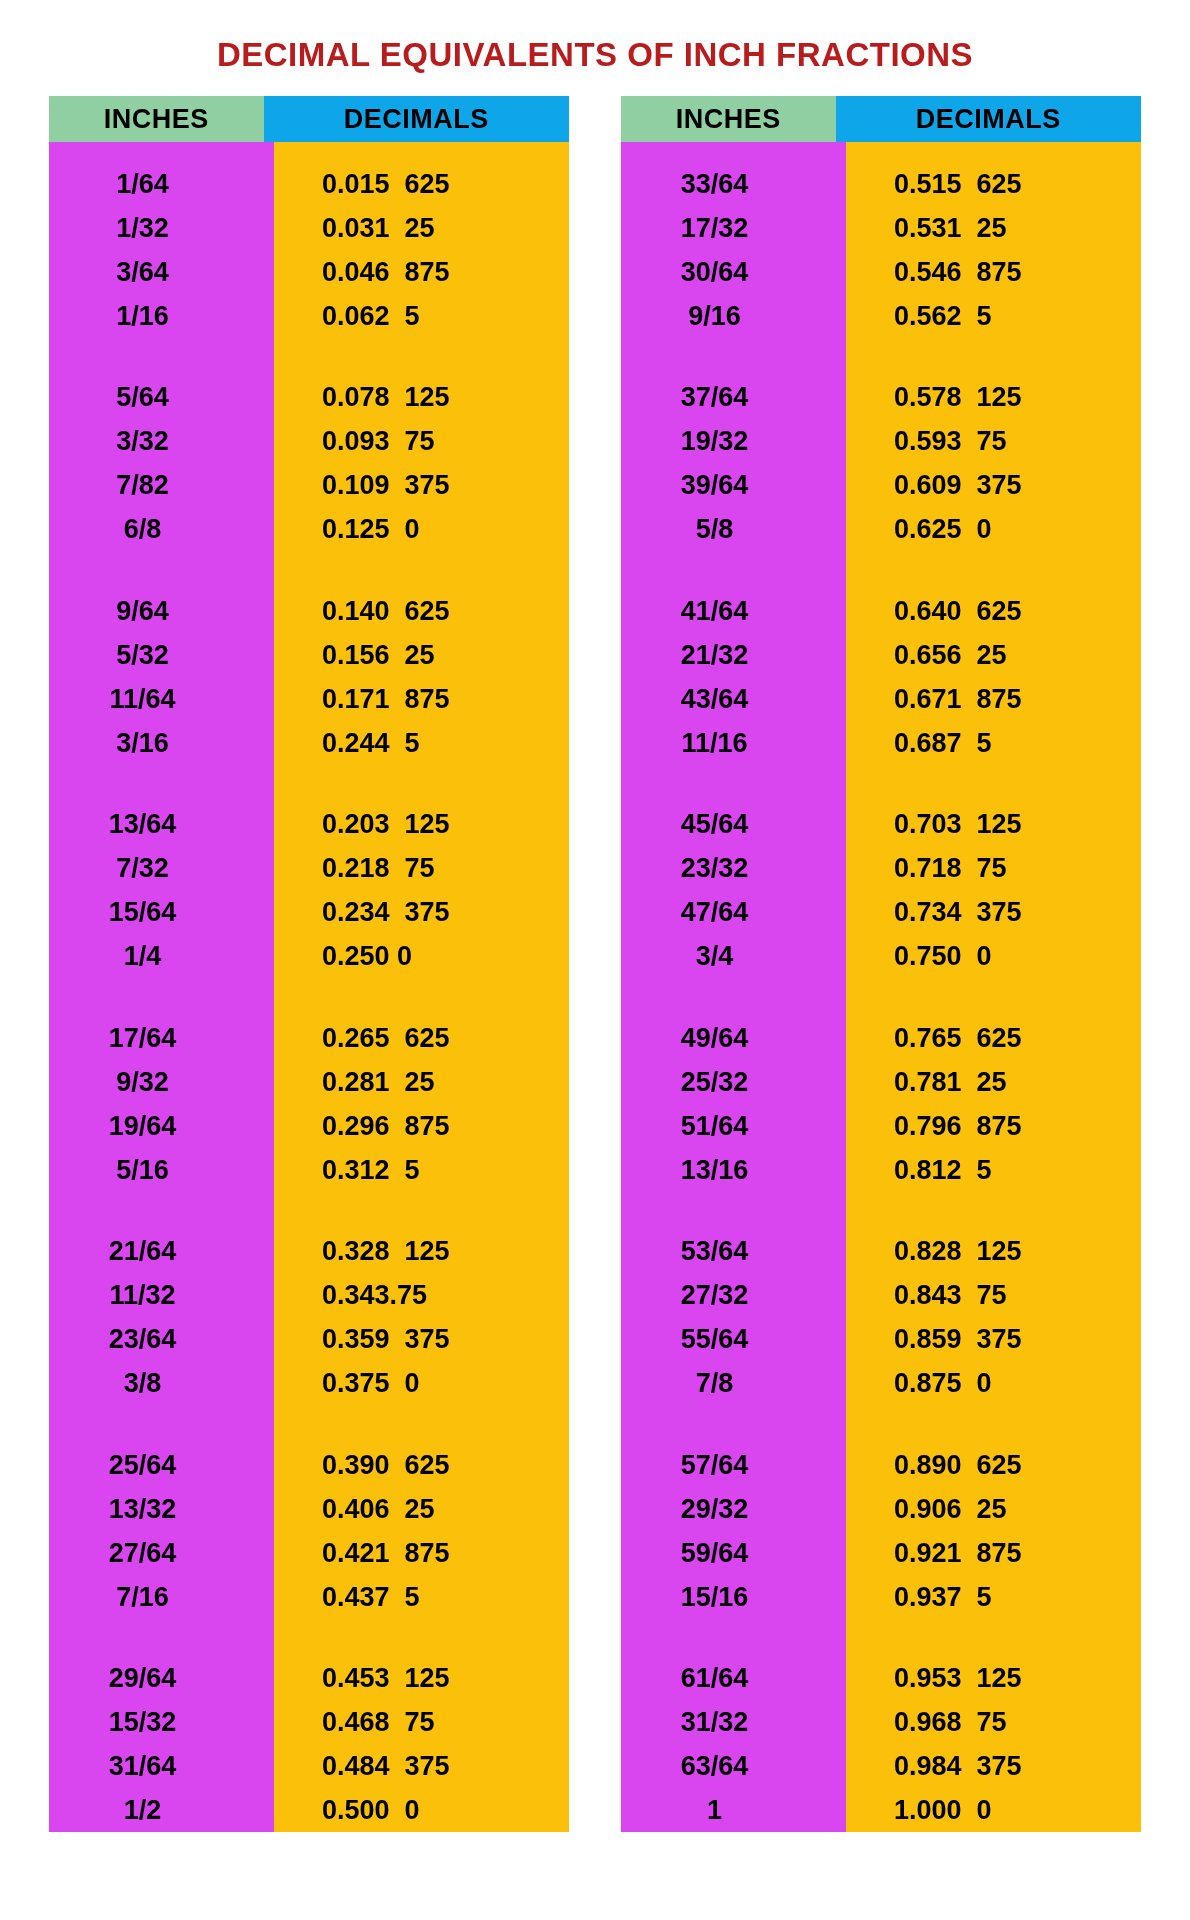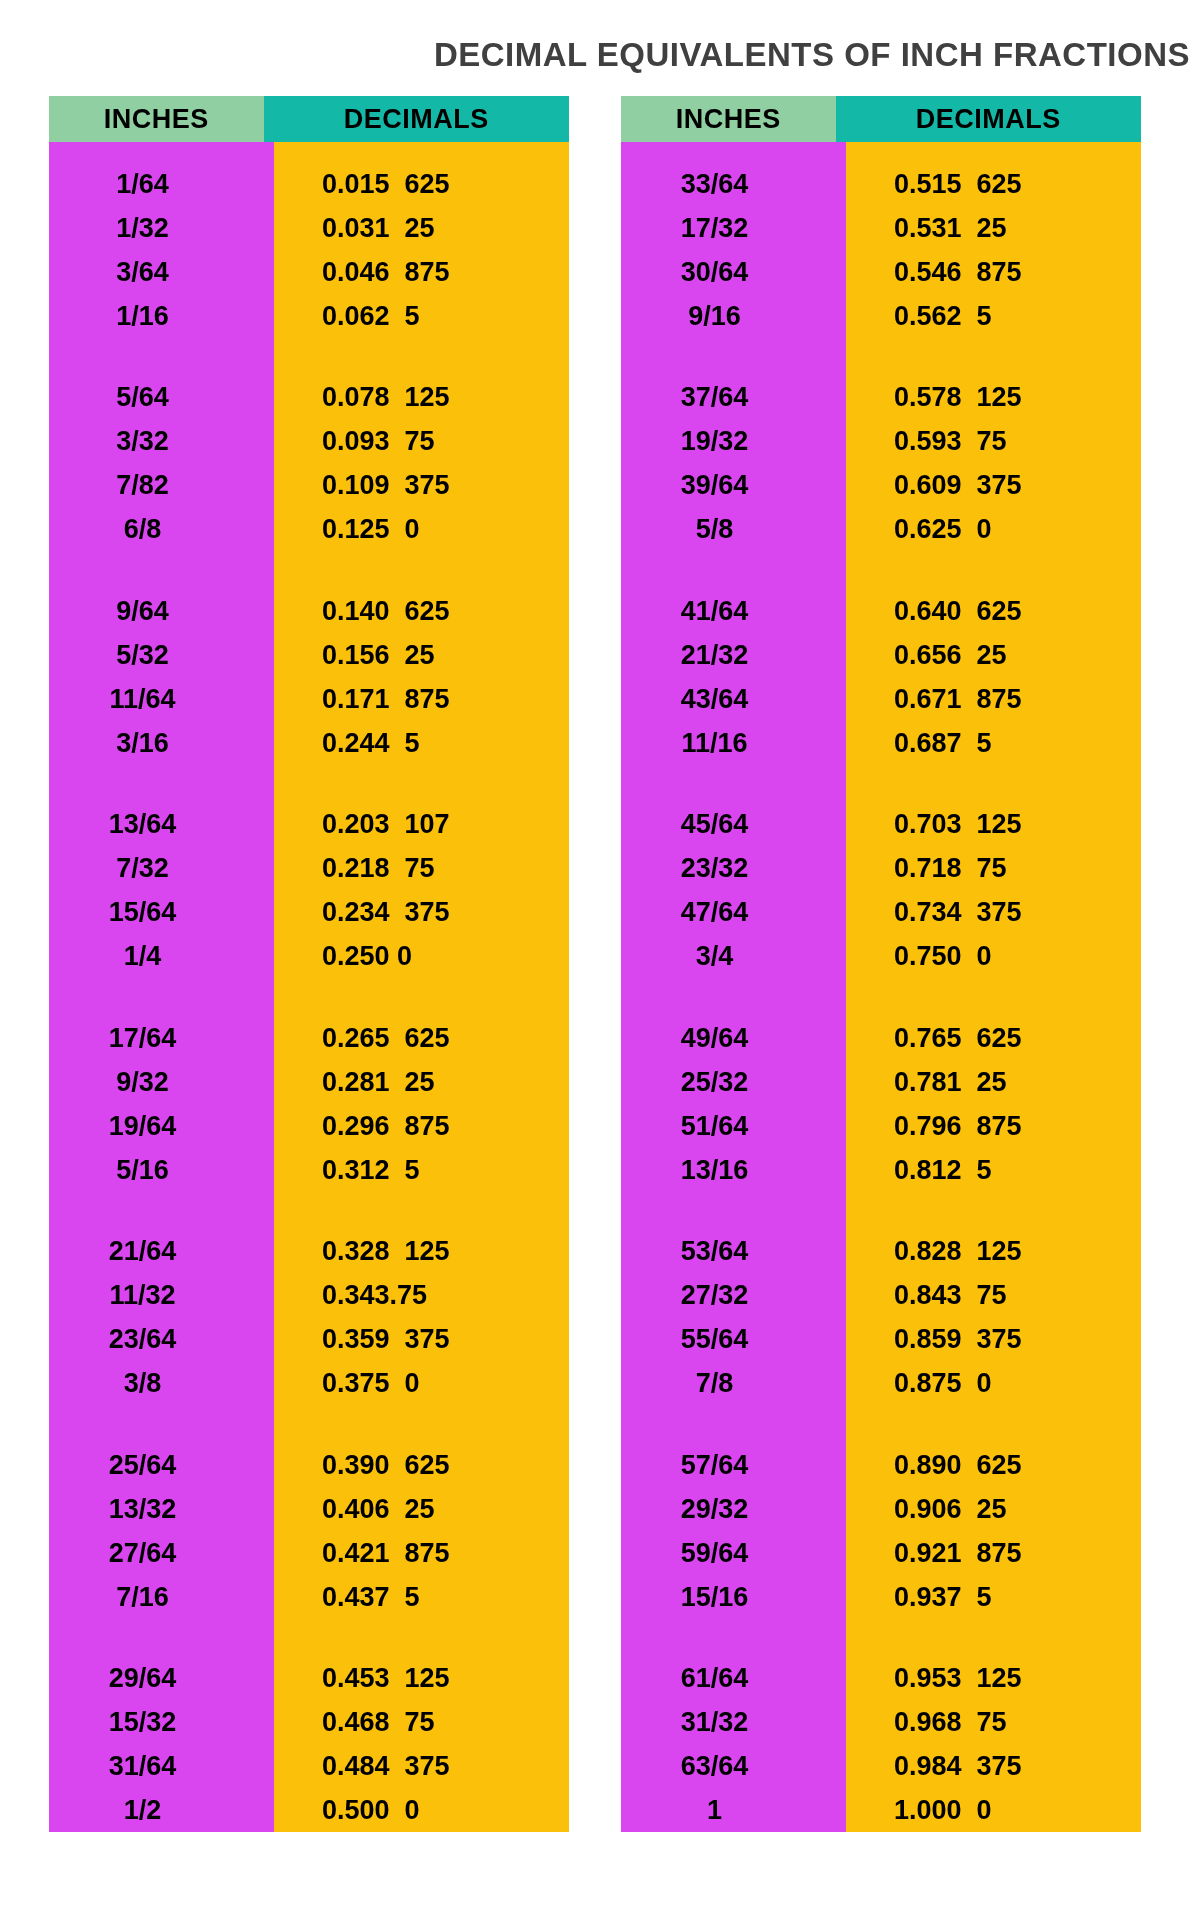--- a/index.html
+++ b/index.html
@@ -14,27 +14,27 @@
     color: #000000;
     overflow: hidden;
   }
   .page {
     width: 1190px;
     height: 1920px;
     position: relative;
     box-sizing: border-box;
   }
   .title {
-    text-align: right;
+    text-align: center;
     font-size: 33px;
     font-weight: bold;
     letter-spacing: 0.5px;
     padding-top: 36px;
     padding-bottom: 22px;
-    color: #404040;
+    color: #b91c1c;
   }
   .tables {
     display: flex;
     justify-content: center;
     gap: 52px;
     padding: 0 41px;
     box-sizing: border-box;
   }
   .table {
     width: 520px;
@@ -53,21 +53,21 @@
     font-weight: bold;
     letter-spacing: 0.5px;
     box-sizing: border-box;
   }
   .th.inches {
     width: 225px;
     background: #8fcfa2;
   }
   .th.decimals {
     width: 320px;
-    background: #14b8a6;
+    background: #0ea5e9;
   }
   .tbody {
     display: flex;
     height: 1690px;
   }
   .col-inches {
     width: 225px;
     background: #d946ef;
     display: flex;
     flex-direction: column;
@@ -167,21 +167,21 @@
             <div class="cell dec">0.078  125</div>
             <div class="cell dec">0.093  75</div>
             <div class="cell dec">0.109  375</div>
             <div class="cell dec">0.125  0</div>
             <div class="cell spacer"></div>
             <div class="cell dec">0.140  625</div>
             <div class="cell dec">0.156  25</div>
             <div class="cell dec">0.171  875</div>
             <div class="cell dec">0.244  5</div>
             <div class="cell spacer"></div>
-            <div class="cell dec">0.203  107</div>
+            <div class="cell dec">0.203  125</div>
             <div class="cell dec">0.218  75</div>
             <div class="cell dec">0.234  375</div>
             <div class="cell dec">0.250 0</div>
             <div class="cell spacer"></div>
             <div class="cell dec">0.265  625</div>
             <div class="cell dec">0.281  25</div>
             <div class="cell dec">0.296  875</div>
             <div class="cell dec">0.312  5</div>
             <div class="cell spacer"></div>
             <div class="cell dec">0.328  125</div>

